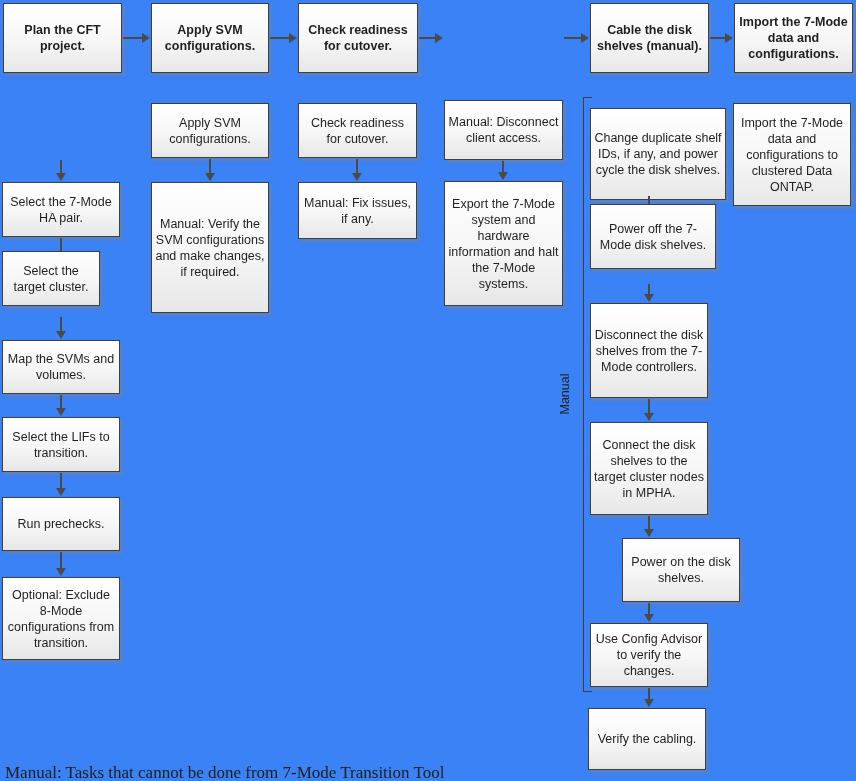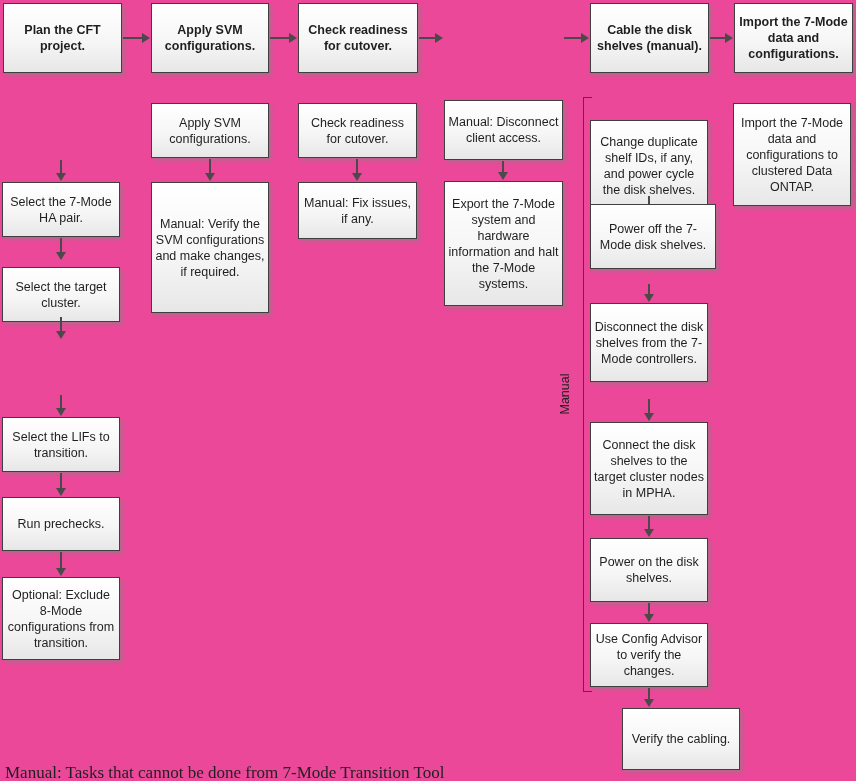--- a/index.html
+++ b/index.html
@@ -1,17 +1,17 @@
 <!DOCTYPE html>
 <html><head>
 <meta charset="utf-8">
 <style>
   html,body{margin:0;padding:0;background:#ffffff;}
   .canvas{
-    position:relative;width:856px;height:781px;background:#ec4899;overflow:hidden;
+    position:relative;width:856px;height:781px;background:#3b82f6;overflow:hidden;
     font-family:"Liberation Sans",sans-serif;
   }
   .box{
     position:absolute;box-sizing:border-box;
     border:1px solid #3f3f3f;
     background:linear-gradient(180deg,#ffffff 0%,#f6f6f6 55%,#e7e7e7 100%);
     box-shadow:3px 3px 3px rgba(130,130,130,0.45);
     display:flex;align-items:center;justify-content:center;
     text-align:center;padding:2px 3px;
     font-size:12.5px;line-height:1.28;color:#1f1f1f;
@@ -72,25 +72,26 @@
 
   <div class="varrow" style="left:55px;top:160px;height:21px">
       <div class="line"></div>
       <div class="head"></div>
     </div>
   <div class="box" style="left:2px;top:182px;width:118px;height:55px">Select the 7-Mode HA pair.</div>
   <div class="varrow" style="left:55px;top:238px;height:22px">
       <div class="line"></div>
       <div class="head"></div>
     </div>
-  <div class="box" style="left:2px;top:267px;width:118px;height:55px">Select the target cluster.</div>
+  <div class="box" style="left:2px;top:251px;width:98px;height:55px">Select the target cluster.</div>
   <div class="varrow" style="left:55px;top:317px;height:22px">
       <div class="line"></div>
       <div class="head"></div>
     </div>
+  <div class="box" style="left:2px;top:340px;width:118px;height:54px">Map the SVMs and volumes.</div>
   <div class="varrow" style="left:55px;top:395px;height:21px">
       <div class="line"></div>
       <div class="head"></div>
     </div>
   <div class="box" style="left:2px;top:417px;width:118px;height:55px">Select the LIFs to transition.</div>
   <div class="varrow" style="left:55px;top:473px;height:23px">
       <div class="line"></div>
       <div class="head"></div>
     </div>
   <div class="box" style="left:2px;top:497px;width:118px;height:54px">Run prechecks.</div>
@@ -119,49 +120,49 @@
       <div class="line"></div>
       <div class="head"></div>
     </div>
   <div class="box" style="left:444px;top:181px;width:119px;height:125px">Export the 7-Mode system and hardware information and halt the 7-Mode systems.</div>
 
   <div class="bracket" style="left:583px;top:97px;height:595px"></div>
   <div class="bracket-label">
     <span>Manual</span>
   </div>
 
-  <div class="box" style="left:590px;top:120px;width:118px;height:92px">Change duplicate shelf IDs, if any, and power cycle the disk shelves.</div>
+  <div class="box" style="left:590px;top:108px;width:136px;height:92px">Change duplicate shelf IDs, if any, and power cycle the disk shelves.</div>
   <div class="varrow" style="left:643px;top:196px;height:21px">
       <div class="line"></div>
       <div class="head"></div>
     </div>
   <div class="box" style="left:590px;top:204px;width:126px;height:65px">Power off the 7-Mode disk shelves.</div>
   <div class="varrow" style="left:643px;top:284px;height:18px">
       <div class="line"></div>
       <div class="head"></div>
     </div>
-  <div class="box" style="left:590px;top:303px;width:118px;height:79px">Disconnect the disk shelves from the 7-Mode controllers.</div>
+  <div class="box" style="left:590px;top:303px;width:118px;height:95px">Disconnect the disk shelves from the 7-Mode controllers.</div>
   <div class="varrow" style="left:643px;top:399px;height:22px">
       <div class="line"></div>
       <div class="head"></div>
     </div>
   <div class="box" style="left:590px;top:422px;width:118px;height:93px">Connect the disk shelves to the target cluster nodes in MPHA.</div>
   <div class="varrow" style="left:643px;top:516px;height:21px">
       <div class="line"></div>
       <div class="head"></div>
     </div>
-  <div class="box" style="left:590px;top:538px;width:118px;height:64px">Power on the disk shelves.</div>
+  <div class="box" style="left:622px;top:538px;width:118px;height:64px">Power on the disk shelves.</div>
   <div class="varrow" style="left:643px;top:603px;height:19px">
       <div class="line"></div>
       <div class="head"></div>
     </div>
   <div class="box" style="left:590px;top:623px;width:118px;height:64px">Use Config Advisor to verify the changes.</div>
   <div class="varrow" style="left:643px;top:688px;height:19px">
       <div class="line"></div>
       <div class="head"></div>
     </div>
-  <div class="box" style="left:622px;top:708px;width:118px;height:62px">Verify the cabling.</div>
+  <div class="box" style="left:588px;top:708px;width:118px;height:62px">Verify the cabling.</div>
 
   <div class="box" style="left:733px;top:103px;width:118px;height:103px">Import the 7-Mode data and configurations to clustered Data ONTAP.</div>
 
   <div class="footnote">Manual: Tasks that cannot be done from 7-Mode Transition Tool</div>
 
 </div>
 
 </body></html>

